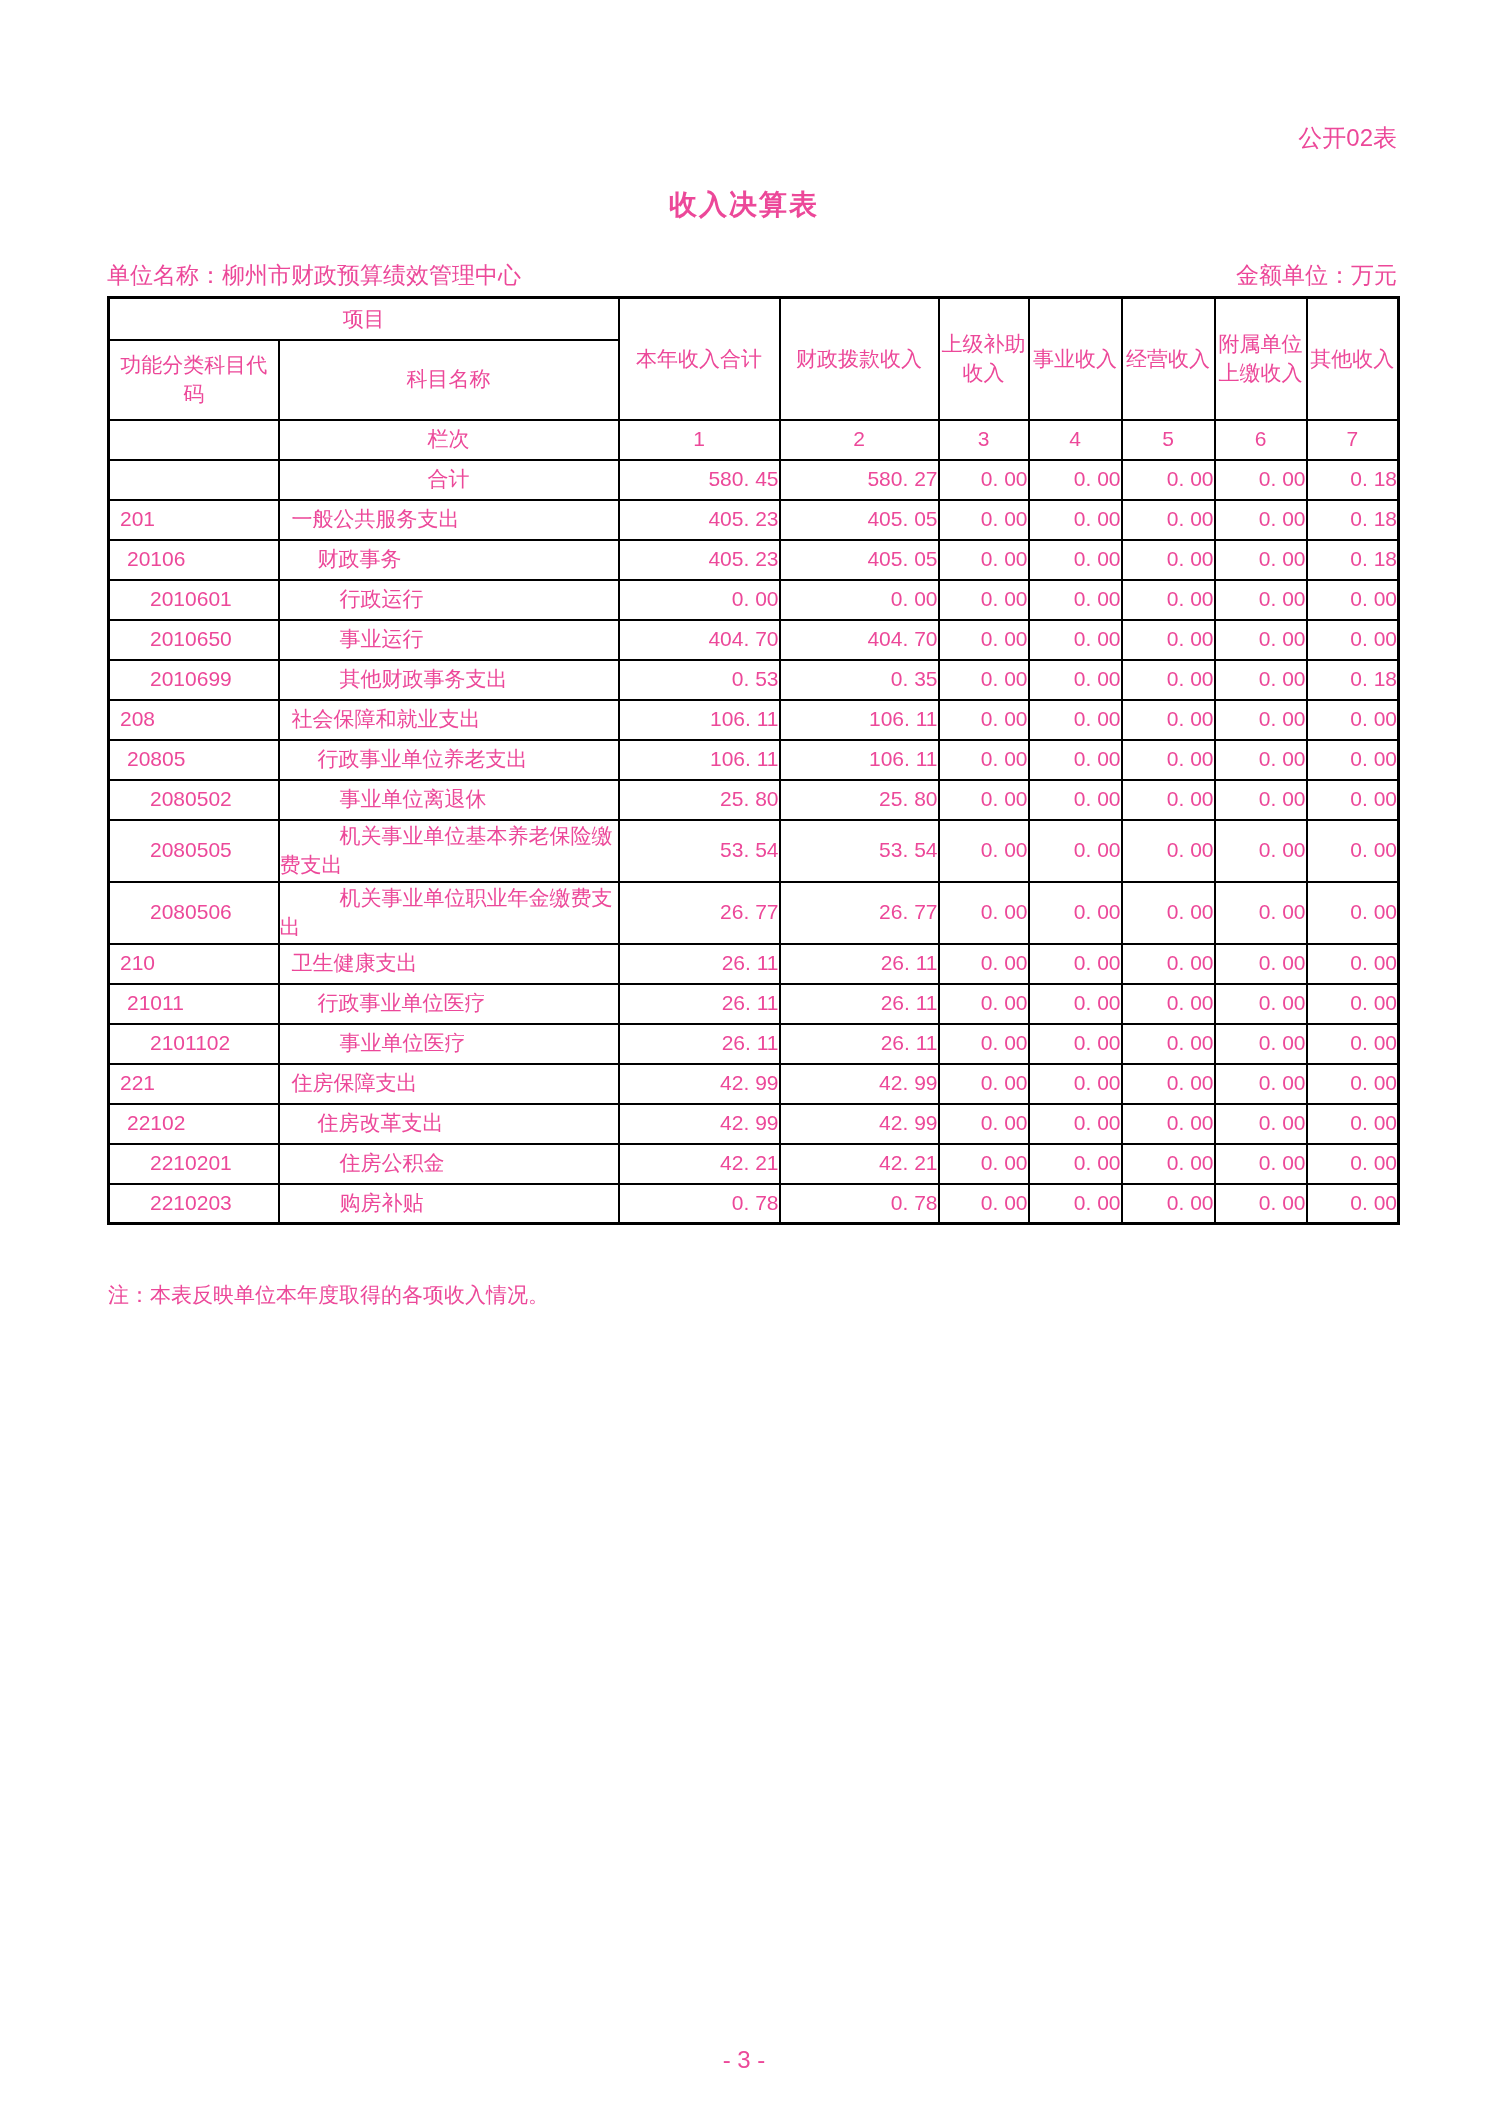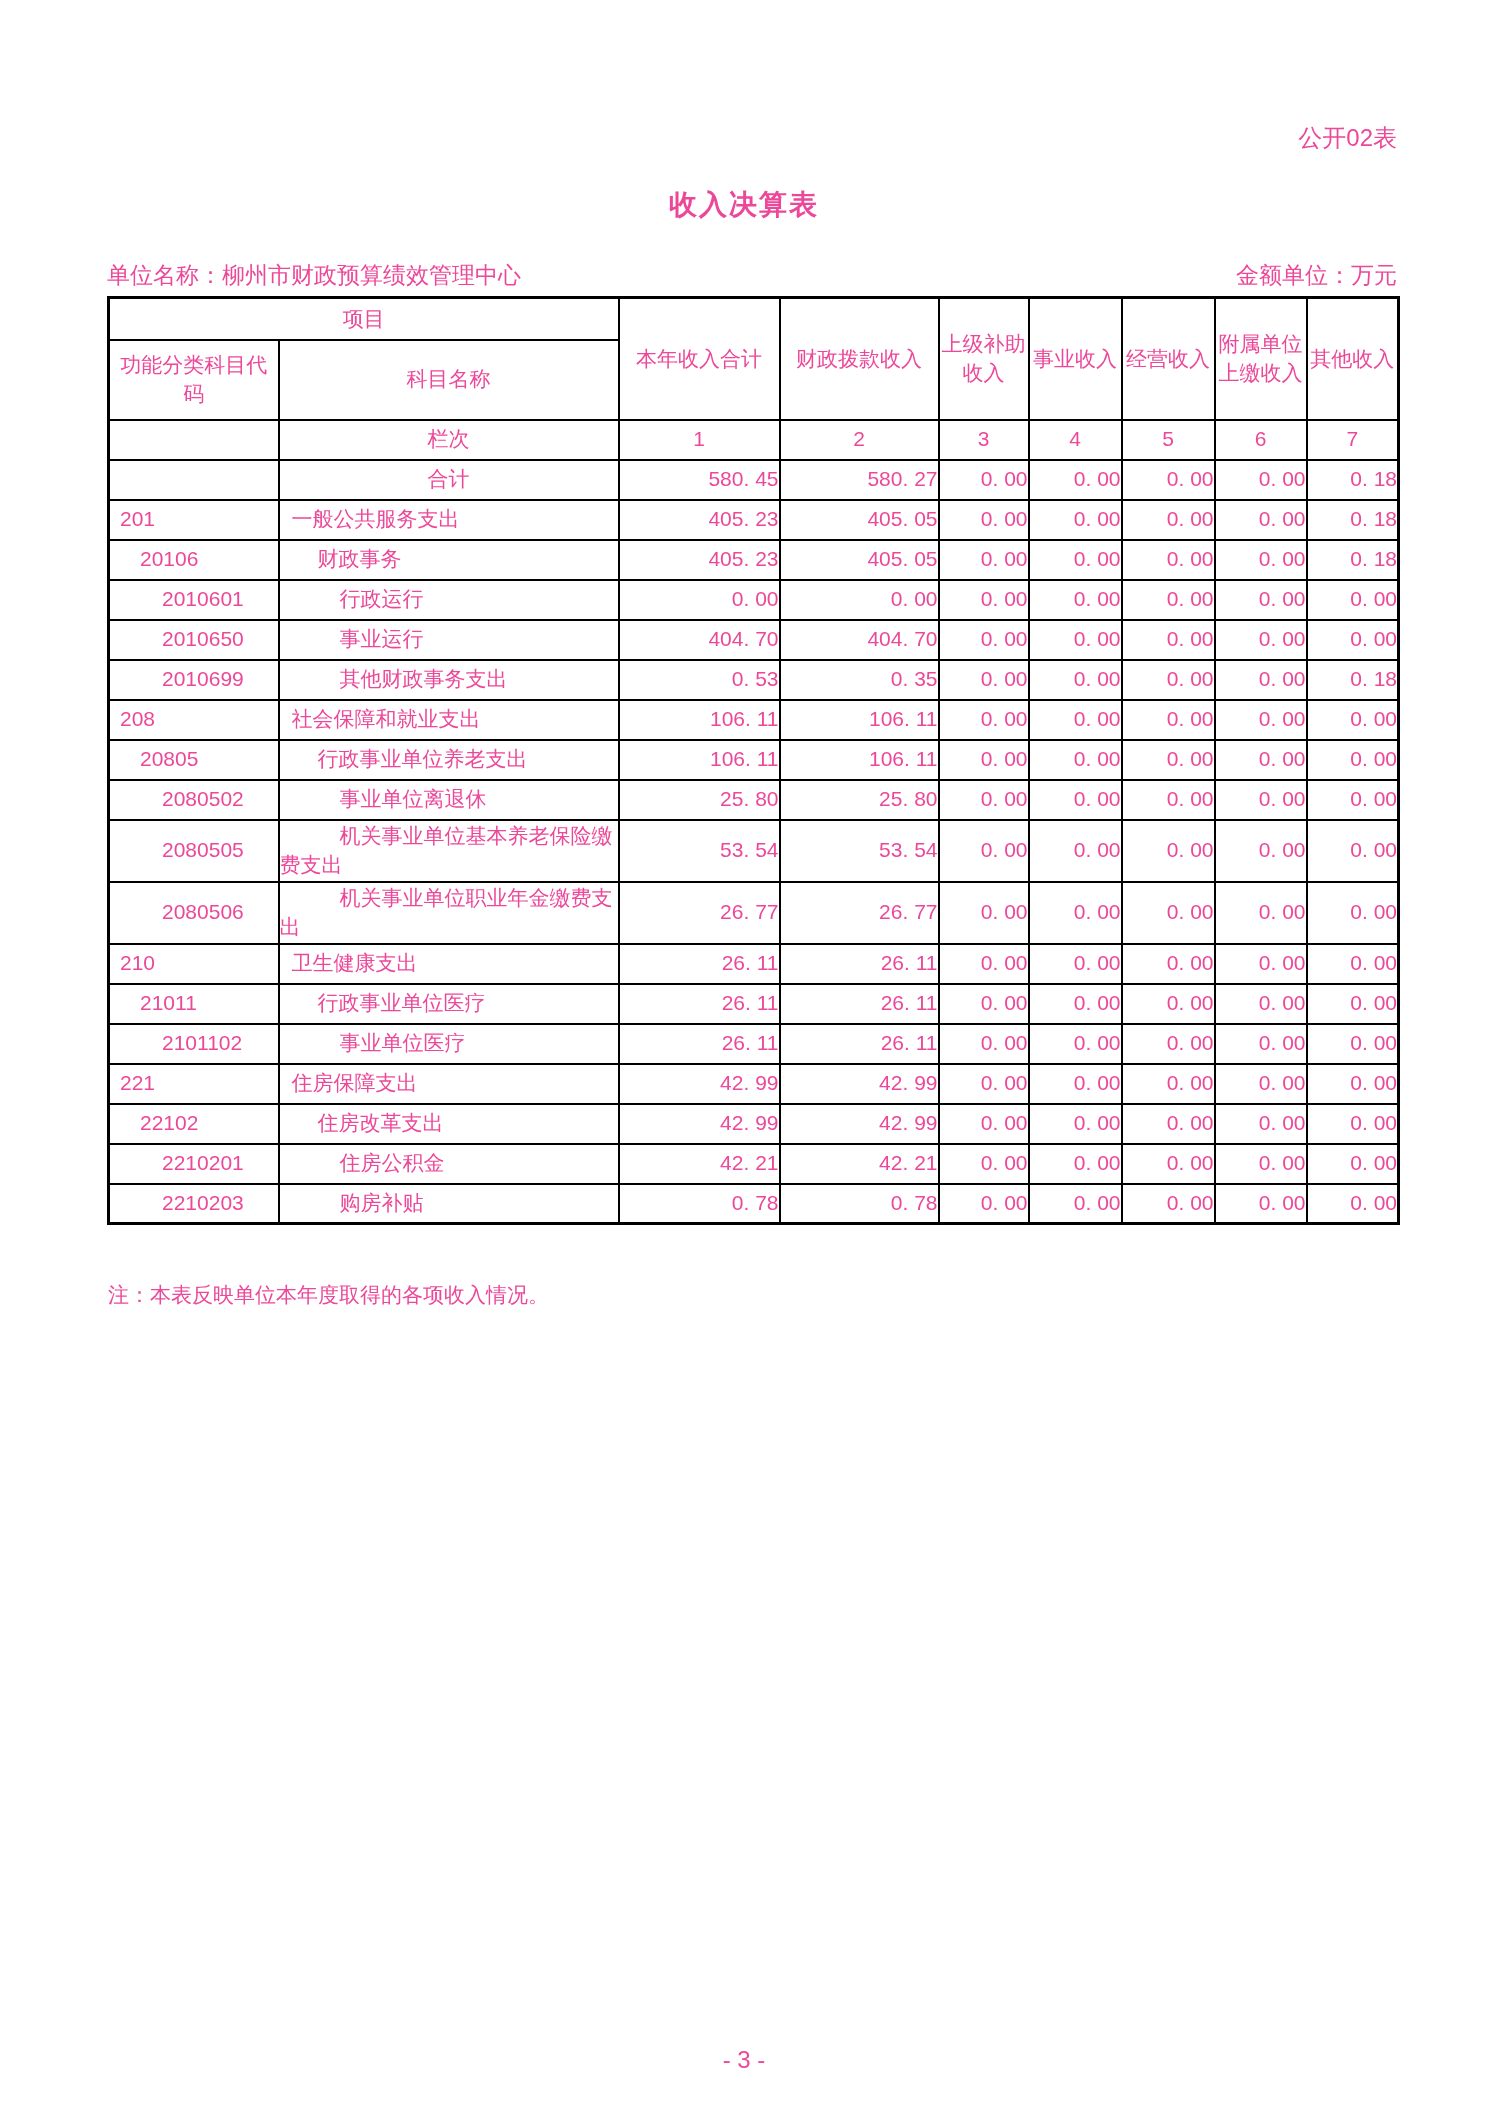--- a/index.html
+++ b/index.html
@@ -58,22 +58,22 @@
   tr.h-row1 { height: 42px; }
   tr.h-row2 { height: 80px; }
   tr.idx-row { height: 40px; }
   tr.d-row { height: 40px; }
   tr.d-row.tall { height: 62px; }
   td.h { text-align: center; padding: 0 10px; line-height: 1.45; }
   td.h-code { padding: 0 14px; }
   td.center { text-align: center; }
   td.c-code { text-align: left; }
   td.c-code.lv1 { padding-left: 10px; }
-  td.c-code.lv2 { padding-left: 30px; }
-  td.c-code.lv3 { padding-left: 52px; }
+  td.c-code.lv2 { padding-left: 17px; }
+  td.c-code.lv3 { padding-left: 40px; }
   td.c-name { text-align: left; padding-left: 4px; padding-right: 2px; }
   td.c-name.lv1 { text-indent: 12px; }
   td.c-name.lv2 { text-indent: 38px; }
   td.c-name.lv3 { text-indent: 60px; }
   td.c-name.ctr { text-align: center; text-indent: 0; }
   td.c-num {
     text-align: right;
     padding-right: 5px;
     white-space: pre;
     font-size: 21px;

